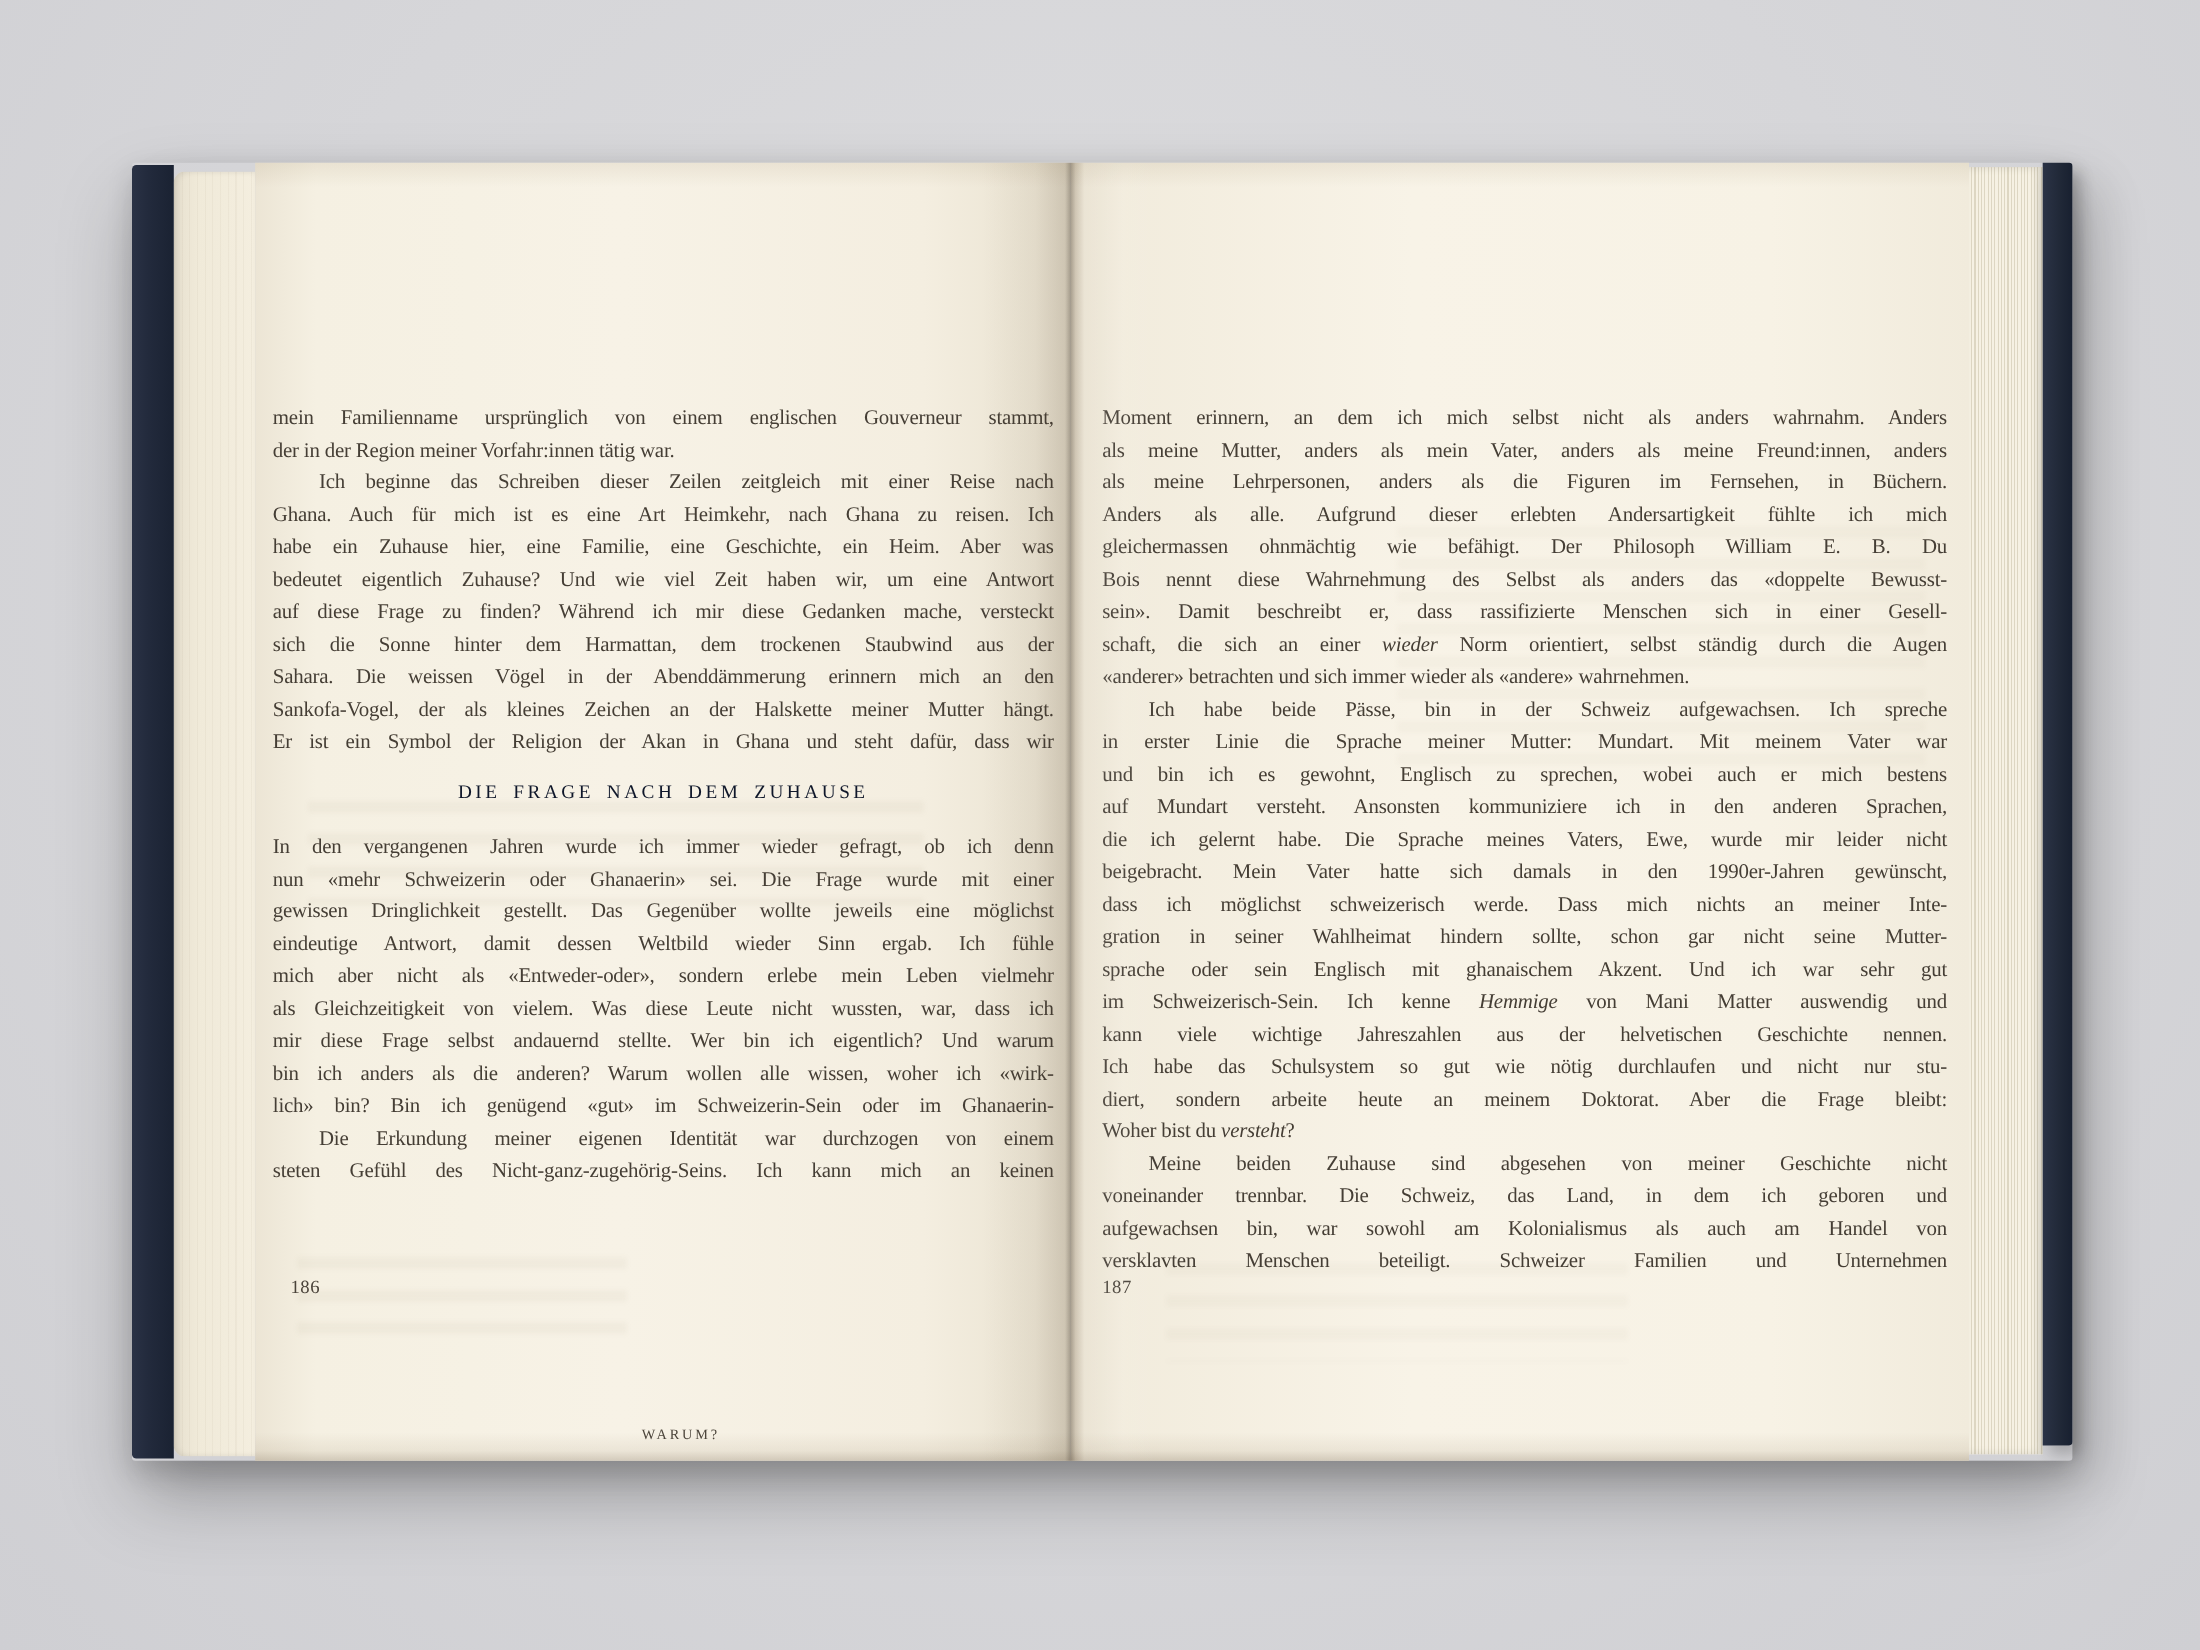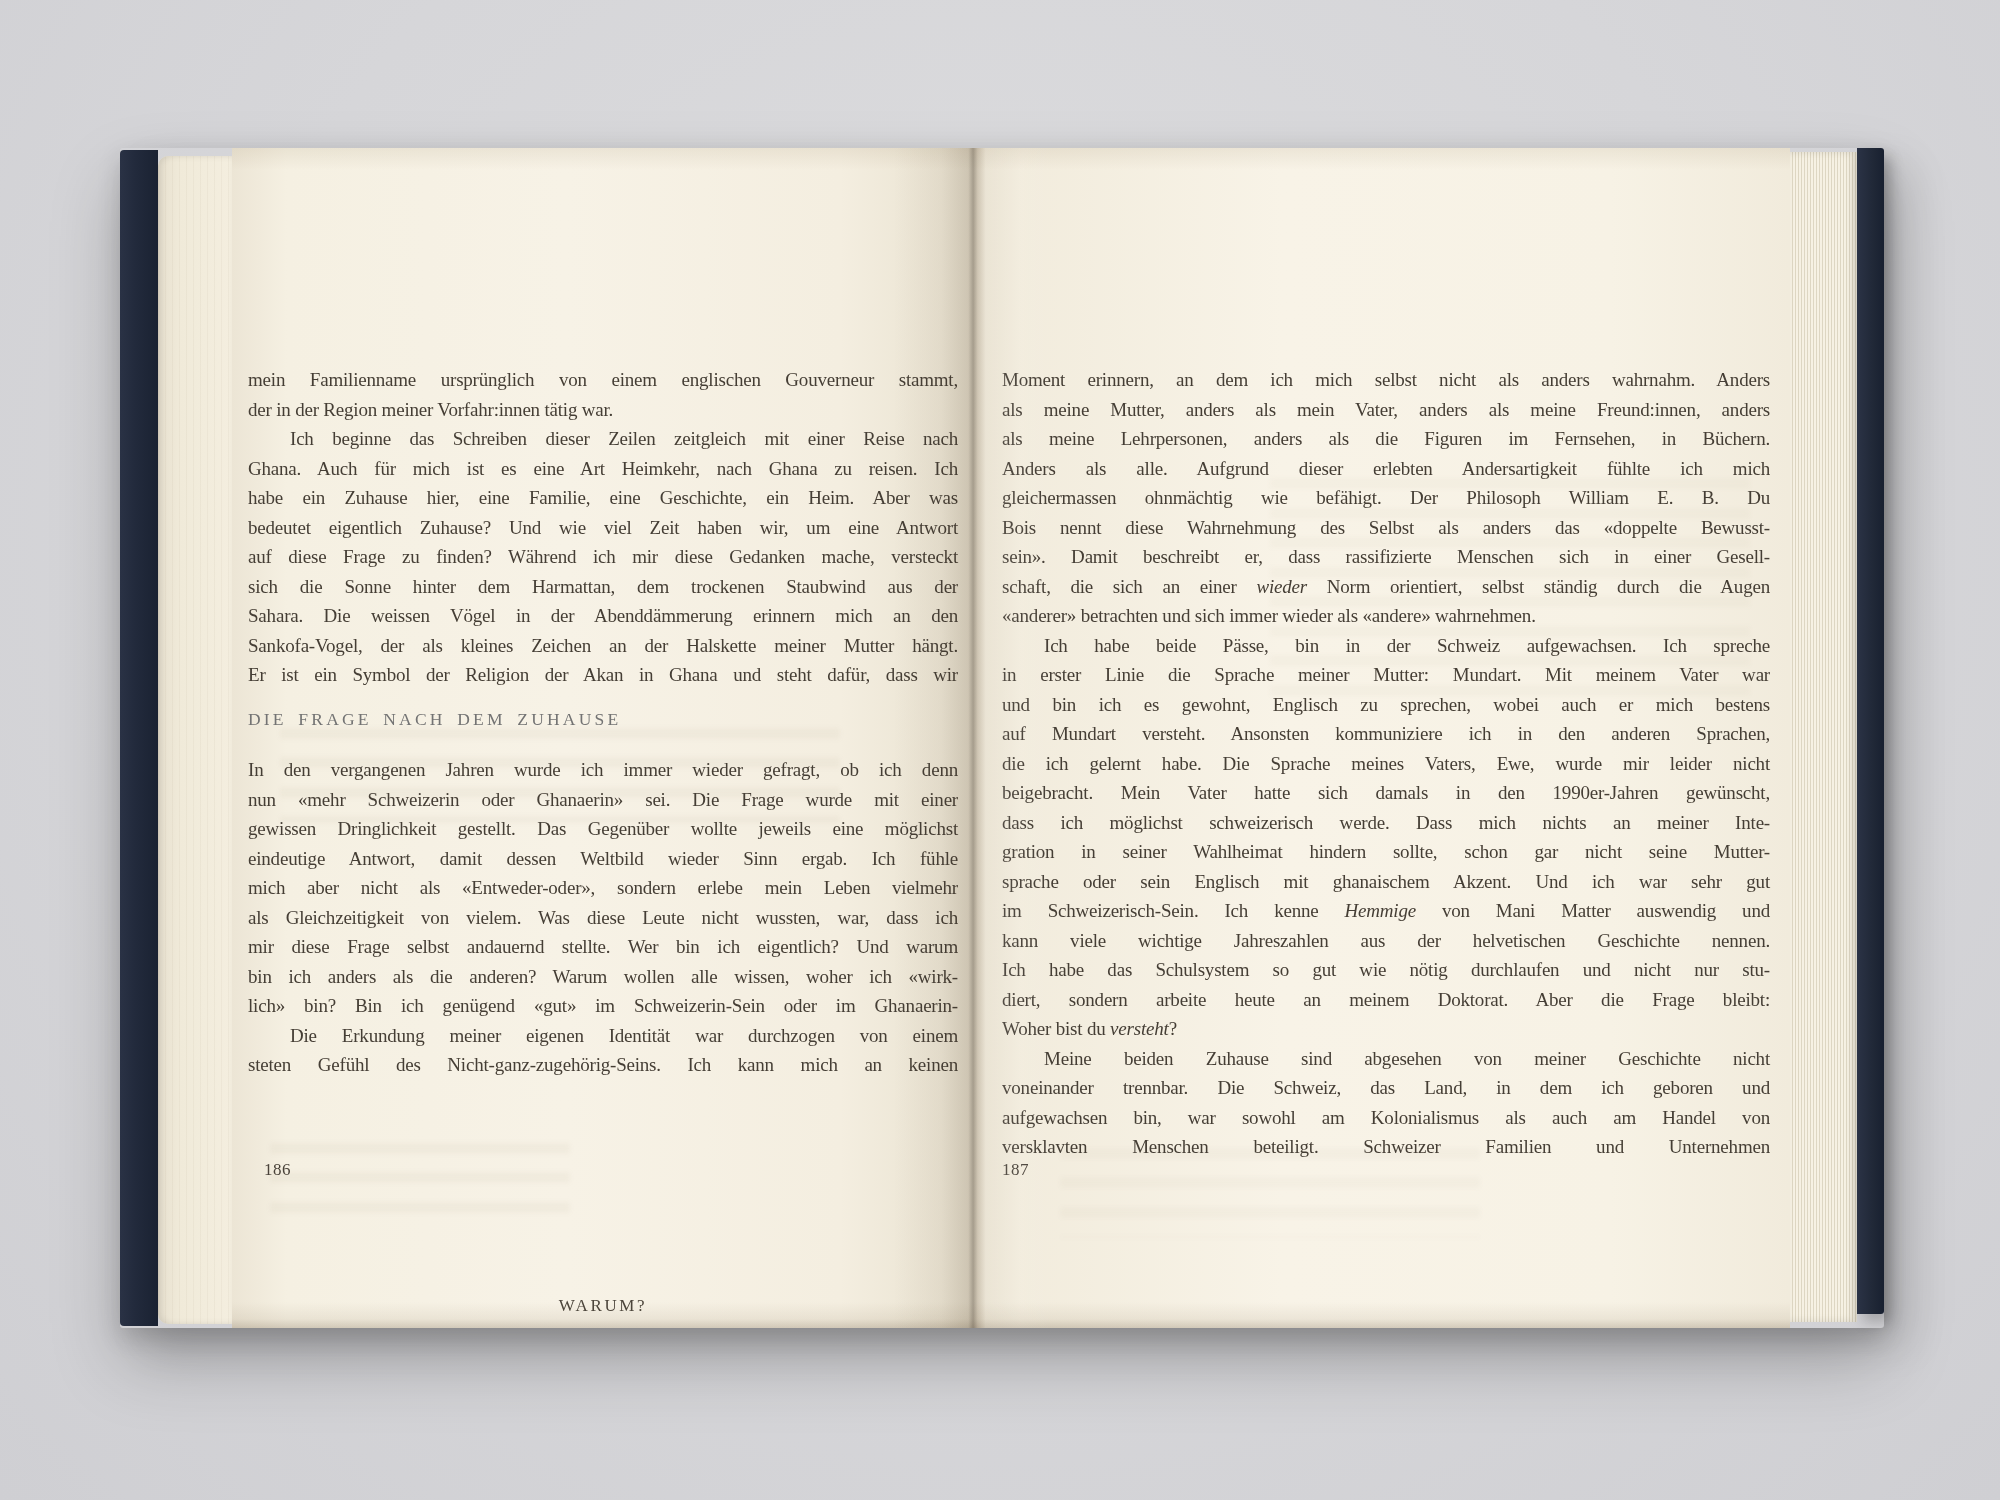--- a/index.html
+++ b/index.html
@@ -69,28 +69,28 @@
       rgba(255,255,255,.10) 58%, rgba(0,0,0,0) 100%);
   }
   
   .textcol{position:absolute;color:#453e35;font-size:19px;line-height:29.5px;letter-spacing:-0.2px;}
   .textcol-left{left:128px;top:217px;width:710px;}
   .textcol-right{left:882px;top:217px;width:768px;}
   .line{text-align:justify;text-align-last:justify;height:29.5px;}
   .line.para-end{text-align-last:left;}
   .line.indent{text-indent:42px;}
   .heading{
-    text-align:left;letter-spacing:3.2px;word-spacing:4px;font-size:17.5px;
-    line-height:29.5px;margin:15px 0 21px;color:#737373;
+    text-align:center;letter-spacing:3.2px;word-spacing:4px;font-size:17.5px;
+    line-height:29.5px;margin:15px 0 21px;color:#0f172a;
   }
   .pagenum{position:absolute;top:1012px;font-size:17px;color:#4a433a;letter-spacing:.5px;}
   .pagenum-left{left:144px;}
   .pagenum-right{left:882px;width:768px;text-align:left;}
   .running-footer{position:absolute;color:#4c453b;}
-  .footer-left{left:128px;width:710px;top:1148px;text-align:center;font-size:17px;letter-spacing:2.6px;}
+  .footer-left{left:144px;width:710px;top:1148px;text-align:center;font-size:13px;letter-spacing:2.6px;}
   .footer-right{left:882px;width:768px;top:1144px;text-align:center;font-size:16.5px;letter-spacing:.3px;}
   
   .ghost{position:absolute;pointer-events:none;filter:blur(2.5px);opacity:.55;
     background:repeating-linear-gradient(180deg, rgba(145,128,98,.11) 0 11px, rgba(0,0,0,0) 11px 29.5px);}
   .ghost-a{left:160px;top:580px;width:560px;height:95px;}
   .ghost-b{left:150px;top:995px;width:300px;height:70px;}
   .ghost-c{left:1150px;top:330px;width:480px;height:220px;opacity:.35;}
   .ghost-d{left:940px;top:1000px;width:420px;height:90px;opacity:.4;}
   i{font-style:italic;}
 </style>

